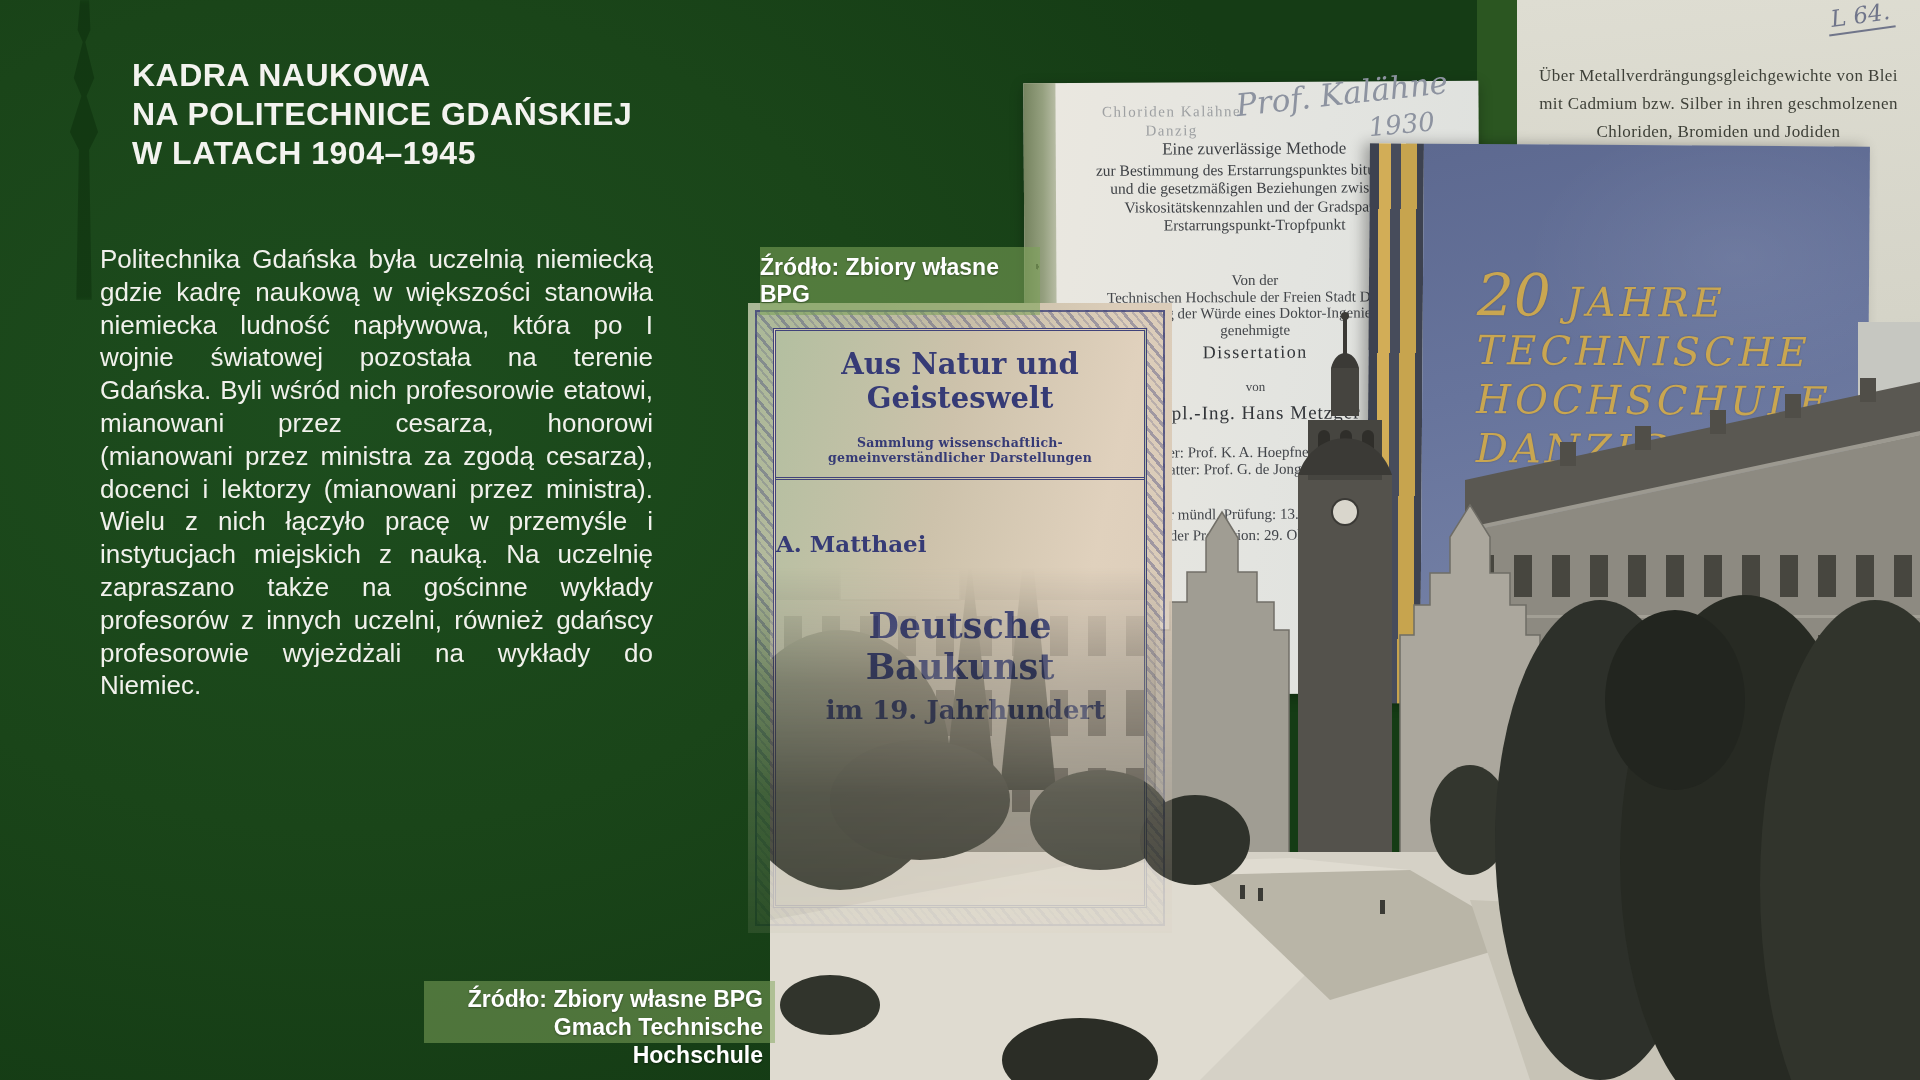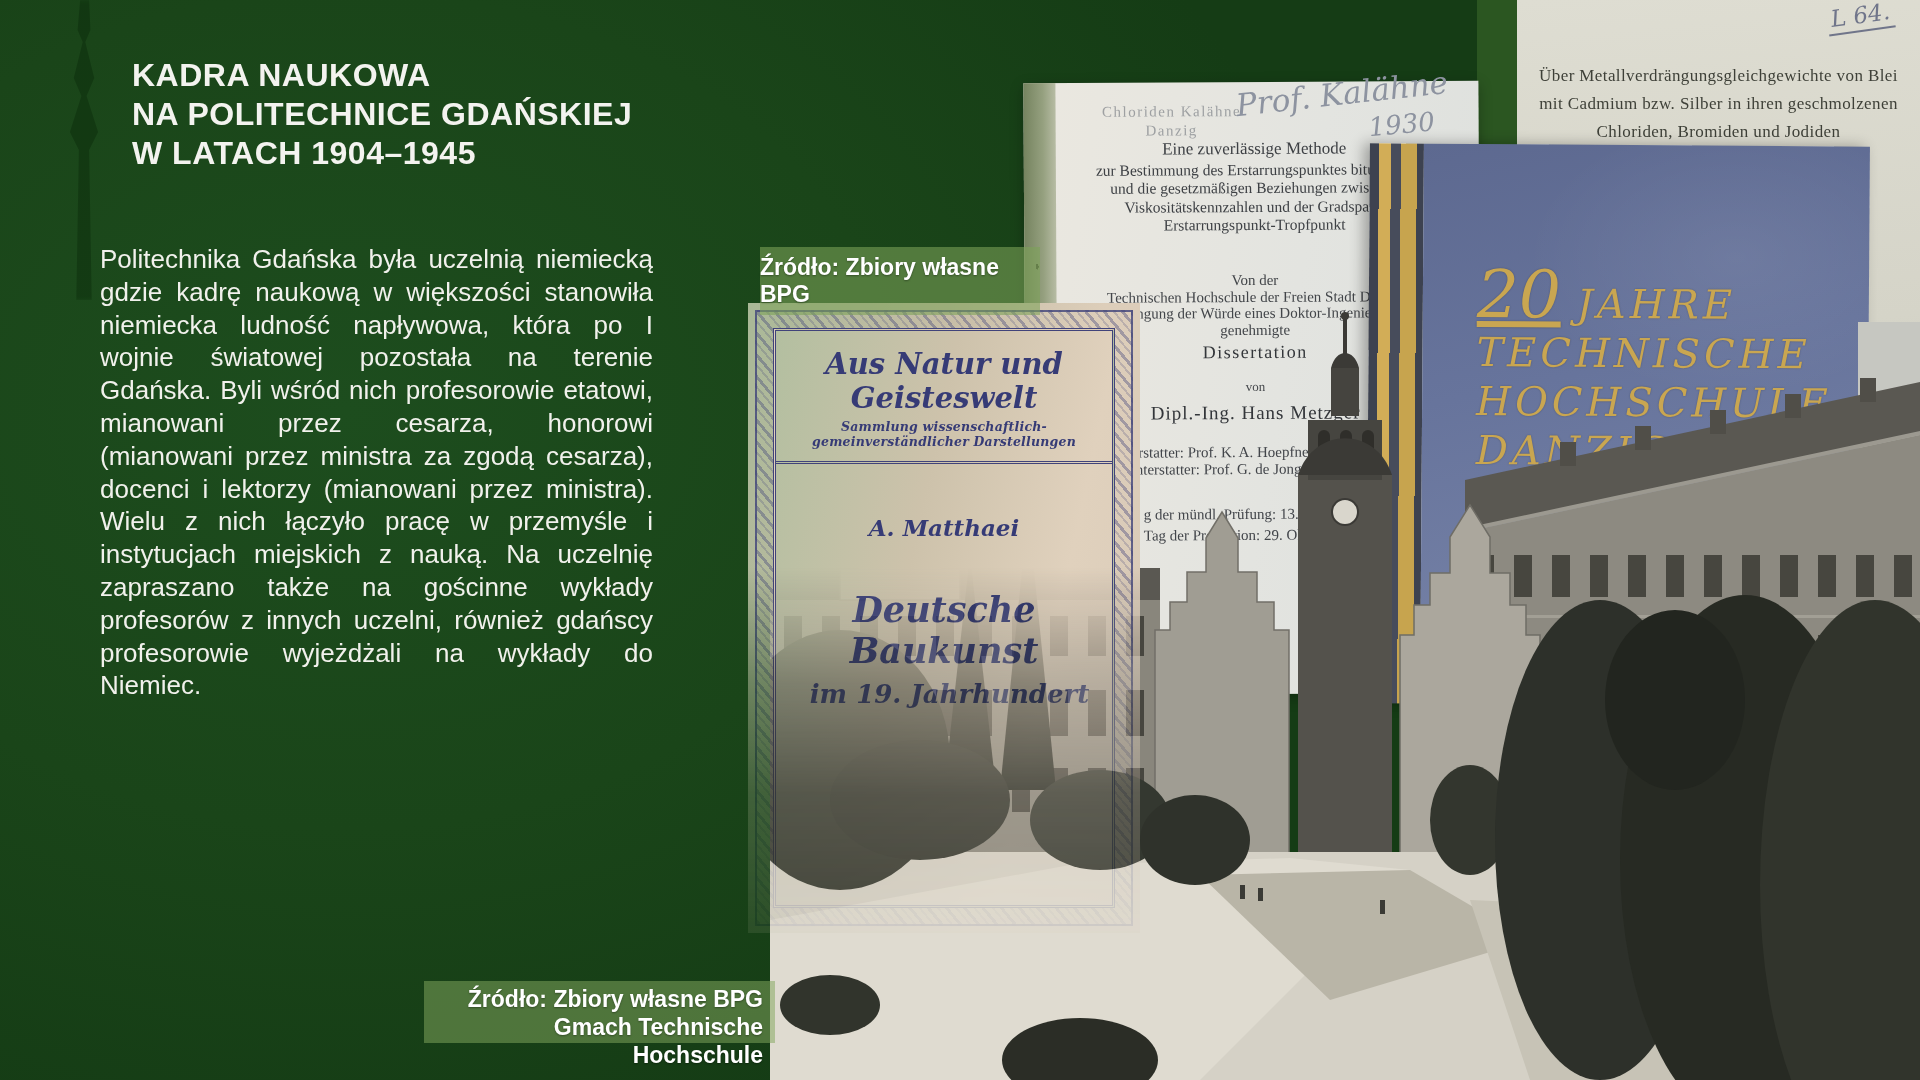--- a/index.html
+++ b/index.html
@@ -53,41 +53,41 @@
   .cover20{left:1368px;top:145px;width:500px;height:560px;z-index:3;transform:rotate(.4deg);
            box-shadow:-6px 0 14px rgba(0,0,0,.3);}
   .c-spine{left:0;top:0;bottom:0;width:54px;
            background:linear-gradient(90deg,#3d4250 0 9px,#d2ad57 9px 21px,#474c5b 21px 31px,#c7a44e 31px 47px,#3d4250 47px 54px);}
   .c-field{left:54px;right:0;top:0;bottom:0;
            background:radial-gradient(300px 200px at 70% 20%, rgba(255,255,255,.07), transparent 70%),
                       linear-gradient(168deg,#5d6990 0%,#67749c 40%,#7b87aa 100%);}
   .c-text{left:108px;top:122px;color:#c9a651;font-family:"DejaVu Serif",serif;font-style:italic;
           text-shadow:0 0 2px rgba(0,0,0,.25);}
   .c-l1{display:flex;align-items:baseline;gap:16px;}
-  .c-num{font-size:66px;line-height:58px;text-decoration:underline;}
+  .c-num{font-size:58px;line-height:58px;}
   .c-word,.c-line{font-size:40px;letter-spacing:4px;line-height:49px;}
 
   
   .photo{left:770px;top:300px;width:1150px;height:780px;z-index:4;}
 
   
-  .book{left:748px;top:303px;width:392px;height:630px;z-index:5;
+  .book{left:748px;top:303px;width:424px;height:630px;z-index:5;
         background:linear-gradient(102deg,#a9b897 0%,#c6bda6 38%,#ddceba 68%,#d8c9b8 100%);
         box-shadow:2px 4px 16px rgba(0,0,0,.3);
         -webkit-mask-image:linear-gradient(180deg,#000 0%,#000 42%,rgba(0,0,0,.55) 60%,rgba(0,0,0,.25) 78%,rgba(0,0,0,.12) 100%);
-        mask-image:linear-gradient(180deg,#000 0%,#000 42%,rgba(0,0,0,.55) 60%,rgba(0,0,0,.25) 78%,rgba(0,0,0,.12) 100%);font-style:italic;}
+        mask-image:linear-gradient(180deg,#000 0%,#000 42%,rgba(0,0,0,.55) 60%,rgba(0,0,0,.25) 78%,rgba(0,0,0,.12) 100%);}
   .b-frame{inset:7px;border:2px solid rgba(64,67,122,.8);
         background:repeating-linear-gradient(50deg, rgba(64,67,122,.38) 0 3px, transparent 3px 8px, rgba(64,67,122,.22) 8px 10px, transparent 10px 14px);}
   .b-inner{inset:25px;border:3px double #40437a;
         background:linear-gradient(102deg,#b3bfa0 0%,#cdc2ab 40%,#e0d1bd 75%,#dbccba 100%);
         font-family:"DejaVu Serif",serif;color:#363b76;}
   .b-head{border-bottom:3px double #40437a;padding:16px 6px 12px;text-align:center;}
   .b-series{font-weight:bold;font-size:29px;}
-  .b-sub{font-weight:bold;font-size:12.5px;margin-top:4px;letter-spacing:.2px;}
-  .b-author{margin-top:50px;text-align:center;font-weight:bold;font-size:23px;}
+  .b-sub{font-weight:bold;font-size:12.5px;margin-top:20px;letter-spacing:.2px;}
+  .b-author{margin-top:50px;font-weight:bold;font-size:23px;}
   .b-t1{margin-top:48px;text-align:center;font-weight:bold;font-size:35px;color:#343a74;}
   .b-t2{margin-top:8px;text-align:center;font-weight:bold;font-size:26px;color:#343a74;margin-left:11px;}
 
   
   .src-top{left:760px;top:247px;width:280px;height:68px;z-index:6;
            background:rgba(124,162,88,.58);display:flex;align-items:center;justify-content:center;
            font-weight:bold;font-size:23px;color:#fff;text-shadow:0 1px 2px rgba(0,0,0,.35);}
   .src-bottom{left:424px;top:981px;width:351px;height:62px;z-index:6;box-sizing:border-box;
            background:rgba(130,167,94,.52);text-align:right;padding:4px 12px 0 0;
            font-weight:bold;font-size:23px;line-height:28px;color:#fff;text-shadow:0 1px 2px rgba(0,0,0,.35);}

